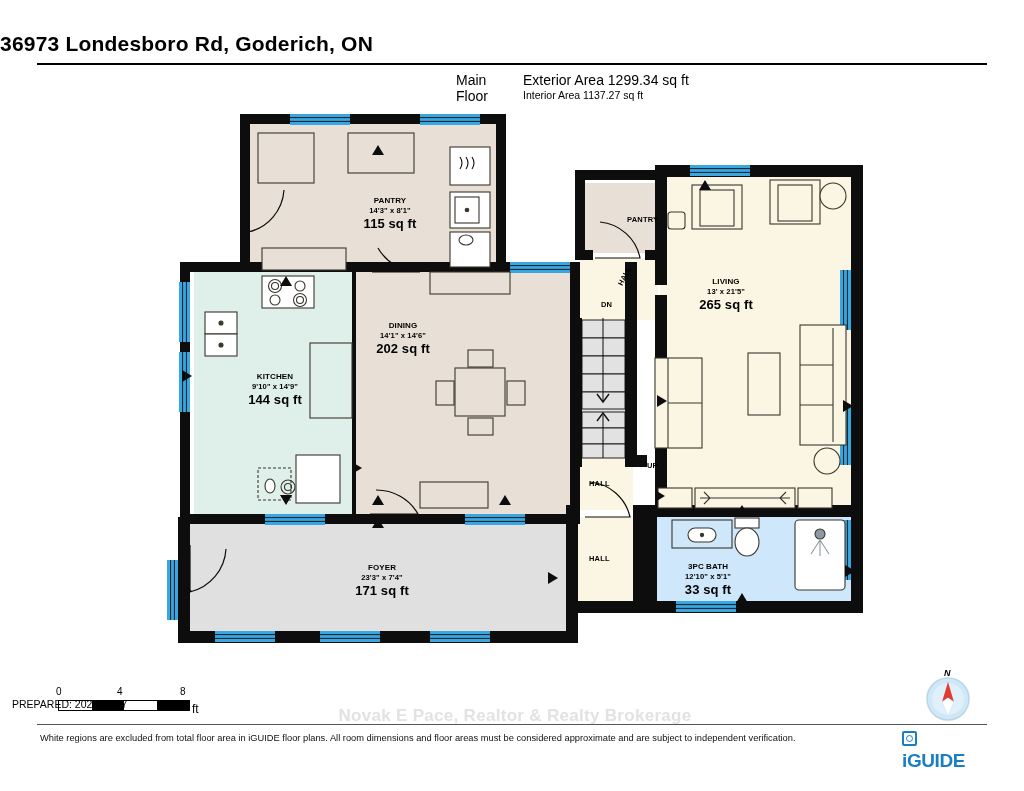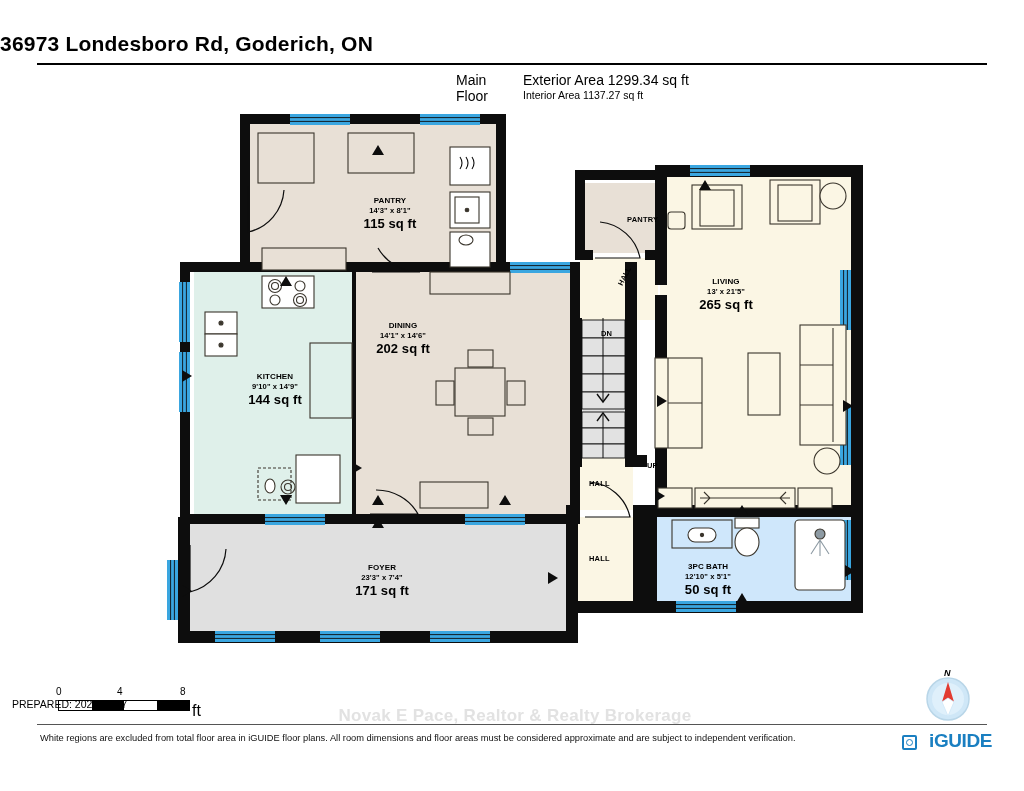--- a/index.html
+++ b/index.html
@@ -25,33 +25,33 @@
 
   
   #plan{position:absolute;left:0;top:0;width:1024px;height:791px;}
 
   
   #scalebar{position:absolute;left:58px;top:700px;width:130px;height:9px;border:1px solid #000;display:flex;}
   .sb{height:100%;}
   .sb.dark{background:#000;}
   .sb.light{background:#fff;}
   .sb-num{position:absolute;font-size:10px;top:686px;}
-  #sb-unit{position:absolute;left:192px;top:702px;font-size:16px;}
+  #sb-unit{position:absolute;left:192px;top:702px;font-size:12px;}
   #prepared{position:absolute;left:12px;top:698px;width:1000px;text-align:left;font-size:10.5px;}
   #foot-rule{position:absolute;left:37px;top:724px;width:950px;height:1px;background:#555;}
   #disclaimer{position:absolute;left:40px;top:733px;font-size:9.3px;color:#111;}
   #watermark{
     position:absolute;left:300px;top:706px;width:430px;text-align:center;
     font-size:17px;font-weight:bold;color:#e2e2e2;letter-spacing:.3px;white-space:nowrap;
   }
   
   #compass{position:absolute;left:925px;top:676px;width:46px;height:46px;}
   #compass-n{position:absolute;left:944px;top:668px;font-size:9px;font-style:italic;font-weight:bold;}
   
-  #iguide{position:absolute;left:902px;top:731px;display:flex;align-items:flex-end;gap:12px;}
+  #iguide{position:absolute;left:902px;top:731px;display:flex;align-items:flex-start;gap:5px;flex-direction:column;}
   #iguide-mark{
     width:15px;height:15px;border:2px solid #1a7fc1;border-radius:2px;
     display:flex;align-items:center;justify-content:center;box-sizing:border-box;
   }
   #iguide-mark span{display:block;width:7px;height:7px;border:1.5px solid #1a7fc1;border-radius:50%;box-sizing:border-box;}
   #iguide-text{font-size:19px;font-weight:bold;color:#1a7fc1;letter-spacing:-.4px;line-height:1;}
 
   
   .rm{position:absolute;text-align:center;font-size:8px;line-height:1.28;font-weight:bold;letter-spacing:.1px;}
   .rm .nm{font-size:8px;font-weight:bold;}
@@ -329,26 +329,26 @@
 
 <div class="rm" style="left:322px;top:563px;width:120px;">
   <div class="nm">FOYER</div>
   <div class="dim">23'3" x 7'4"</div>
   <div class="sqft">171 sq ft</div>
 </div>
 
 <div class="rm" style="left:653px;top:562px;width:110px;">
   <div class="nm">3PC BATH</div>
   <div class="dim">12'10" x 5'1"</div>
-  <div class="sqft">50 sq ft</div>
+  <div class="sqft">33 sq ft</div>
 </div>
 
 <div class="small-lbl" style="left:599px;top:215px;margin-left:28px;">PANTRY</div>
 <div class="rot-lbl" style="left:616px;top:283px;">HALL</div>
-<div class="small-lbl" style="left:601px;top:300px;margin-top:29px;">DN</div>
+<div class="small-lbl" style="left:601px;top:300px;">DN</div>
 <div class="small-lbl" style="left:611px;top:461px;margin-left:36px;">UP</div>
 <div class="small-lbl" style="left:589px;top:479px;">HALL</div>
 <div class="small-lbl" style="left:589px;top:554px;">HALL</div>
 
 <div class="sb-num" style="left:56px;">0</div>
 <div class="sb-num" style="left:117px;">4</div>
 <div class="sb-num" style="left:180px;">8</div>
 <div id="scalebar">
   <div class="sb light" style="width:25%"></div>
   <div class="sb dark" style="width:25%"></div>

